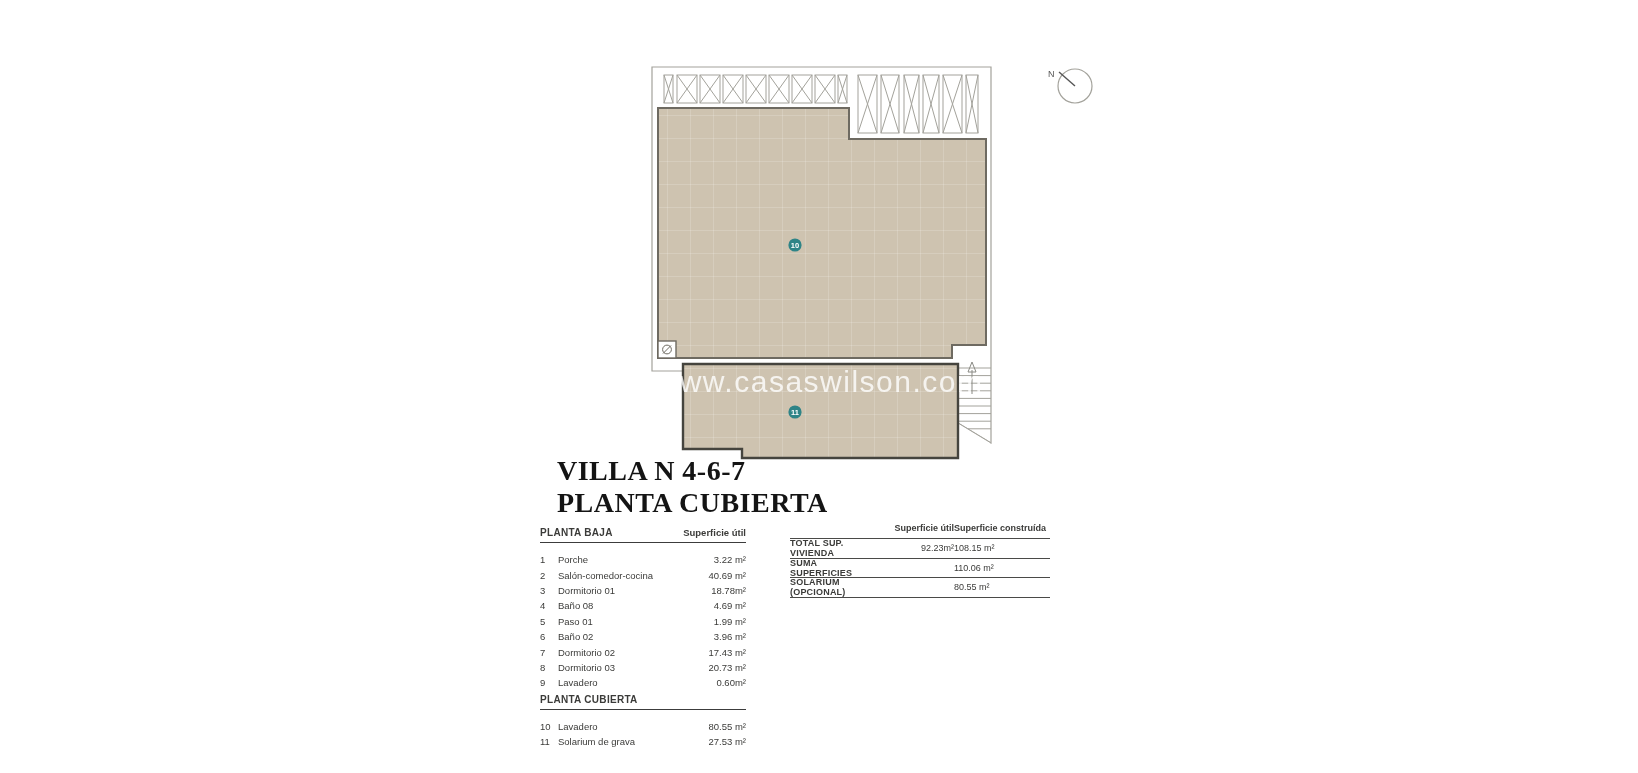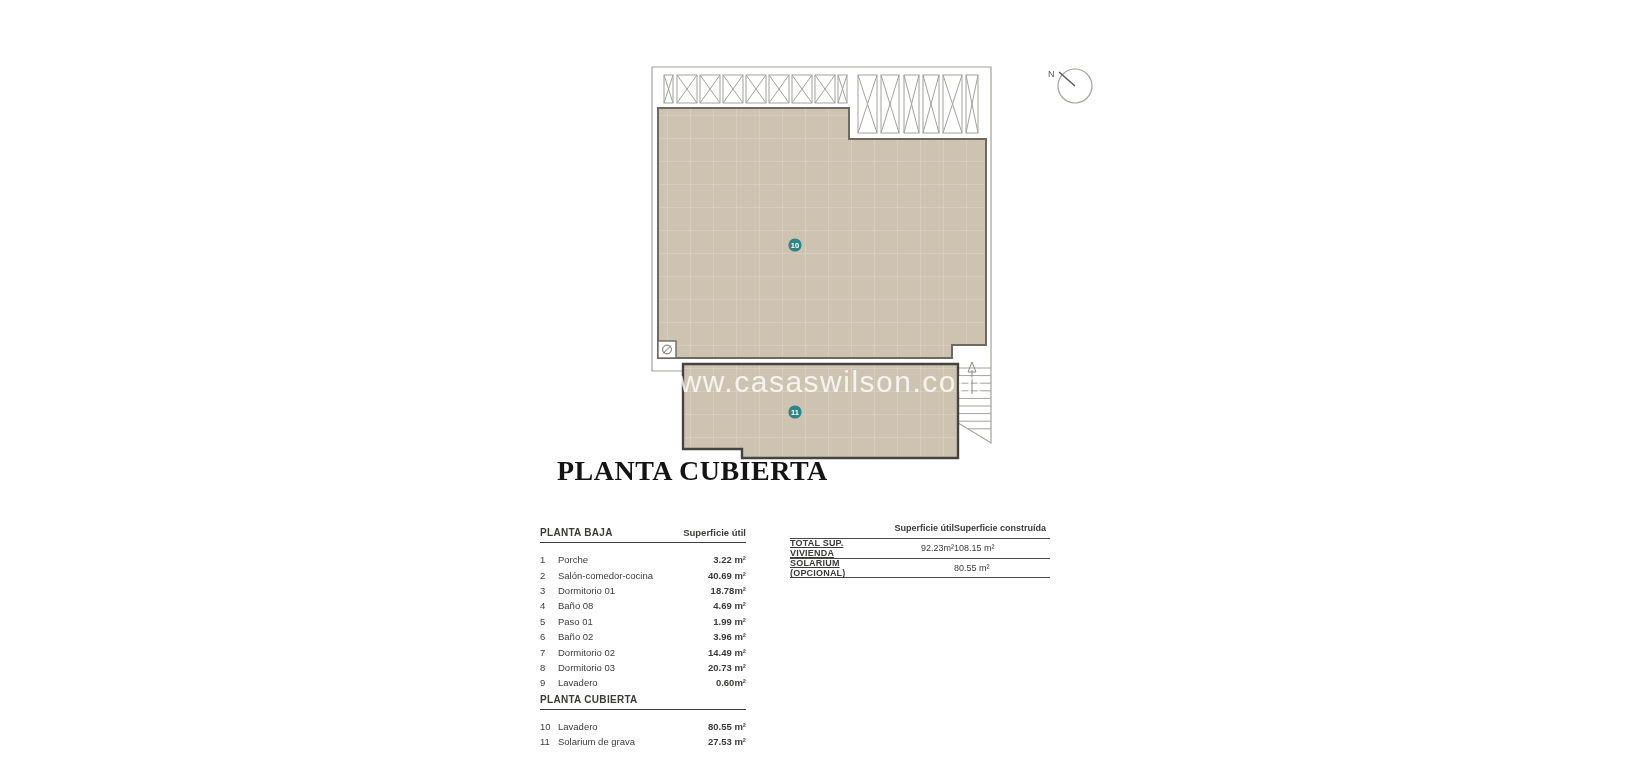--- a/index.html
+++ b/index.html
@@ -32,31 +32,31 @@
          letter-spacing:.5px;}
 
   
   .ltable{position:absolute;left:540px;top:527px;width:206px;font-size:9.5px;}
   .thead{display:flex;justify-content:space-between;align-items:flex-end;
          font-weight:700;padding-bottom:4px;border-bottom:1.5px solid #3c3c3c;}
   .thead .sec{font-size:10px;letter-spacing:.3px;}
   .lrows{margin-top:9px;}
   .lrow{display:flex;align-items:center;height:15.4px;}
   .lrow .num{width:18px;}
-  .lrow .val{margin-left:auto;font-weight:bold;}
+  .lrow .val{margin-left:auto;}
   .sect2{margin-top:3px;}
 
   
   .stable{position:absolute;left:790px;top:523px;width:260px;font-size:9px;}
   .shead{display:flex;justify-content:flex-end;font-weight:700;
          padding-bottom:5px;border-bottom:1.2px solid #4a4a48;}
   .c1{width:74px;text-align:right;}
   .c2{width:96px;text-align:left;}
   .srow{display:flex;align-items:center;height:18.5px;border-bottom:1.2px solid #4a4a48;}
-  .srow .lbl{flex:1;font-weight:700;letter-spacing:.2px;text-decoration:underline;}
+  .srow .lbl{flex:1;font-weight:700;letter-spacing:.2px;}
 </style>
 </head>
 <body>
 
 <div class="page">
 
   <svg class="plan-svg" viewBox="600 50 500 420">
     <defs>
       <pattern id="gridp" patternUnits="userSpaceOnUse" width="23" height="23">
         <rect width="23" height="23" style="fill:var(--roof_fill)"></rect>
@@ -156,20 +156,21 @@
     </g>
 
     <g>
       <circle cx="1075" cy="86" r="17" fill="#fff" stroke="var(--plan_line)" stroke-width="1.2"></circle>
       <line x1="1075" y1="86" x2="1059" y2="72" stroke="#555" stroke-width="1.4"></line>
       <text class="ntxt" x="1048" y="77">N</text>
     </g>
   </svg>
 
   <div class="title">
+    <div>VILLA N 4-6-7</div>
     <div>PLANTA CUBIERTA</div>
   </div>
 
   <div class="ltable">
     <div class="thead">
       <span class="sec">PLANTA BAJA</span>
       <span class="right">Superficie útil</span>
     </div>
     <div class="lrows">
       <div class="lrow">
@@ -198,21 +199,21 @@
         <span class="val">1.99 m²</span>
       </div>
       <div class="lrow">
         <span class="num">6</span>
         <span class="lbl">Baño 02</span>
         <span class="val">3.96 m²</span>
       </div>
       <div class="lrow">
         <span class="num">7</span>
         <span class="lbl">Dormitorio 02</span>
-        <span class="val">14.49 m²</span>
+        <span class="val">17.43 m²</span>
       </div>
       <div class="lrow">
         <span class="num">8</span>
         <span class="lbl">Dormitorio 03</span>
         <span class="val">20.73 m²</span>
       </div>
       <div class="lrow">
         <span class="num">9</span>
         <span class="lbl">Lavadero</span>
         <span class="val">0.60m²</span>
@@ -240,19 +241,24 @@
     <div class="shead">
       <span class="c1">Superficie útil</span>
       <span class="c2">Superficie construída</span>
     </div>
     <div class="srow">
       <span class="lbl">TOTAL SUP. VIVIENDA</span>
       <span class="c1">92.23m²</span>
       <span class="c2">108.15 m²</span>
     </div>
     <div class="srow">
+      <span class="lbl">SUMA SUPERFICIES</span>
+      <span class="c1"></span>
+      <span class="c2">110.06 m²</span>
+    </div>
+    <div class="srow">
       <span class="lbl">SOLARIUM (OPCIONAL)</span>
       <span class="c1"></span>
       <span class="c2">80.55 m²</span>
     </div>
   </div>
 
 </div>
 
 </body></html>

